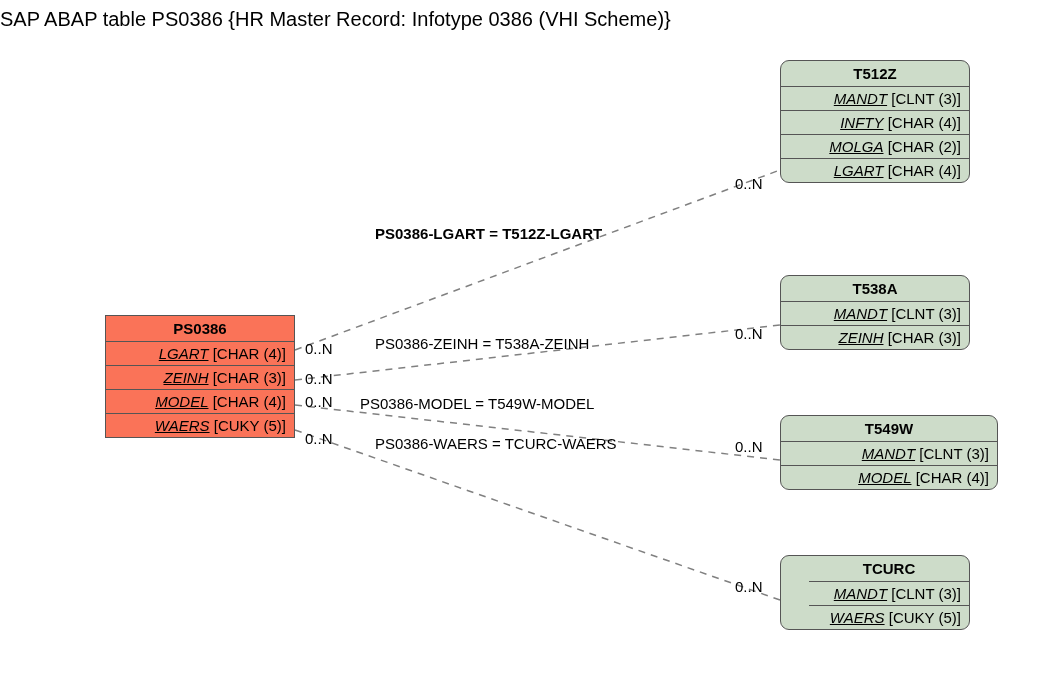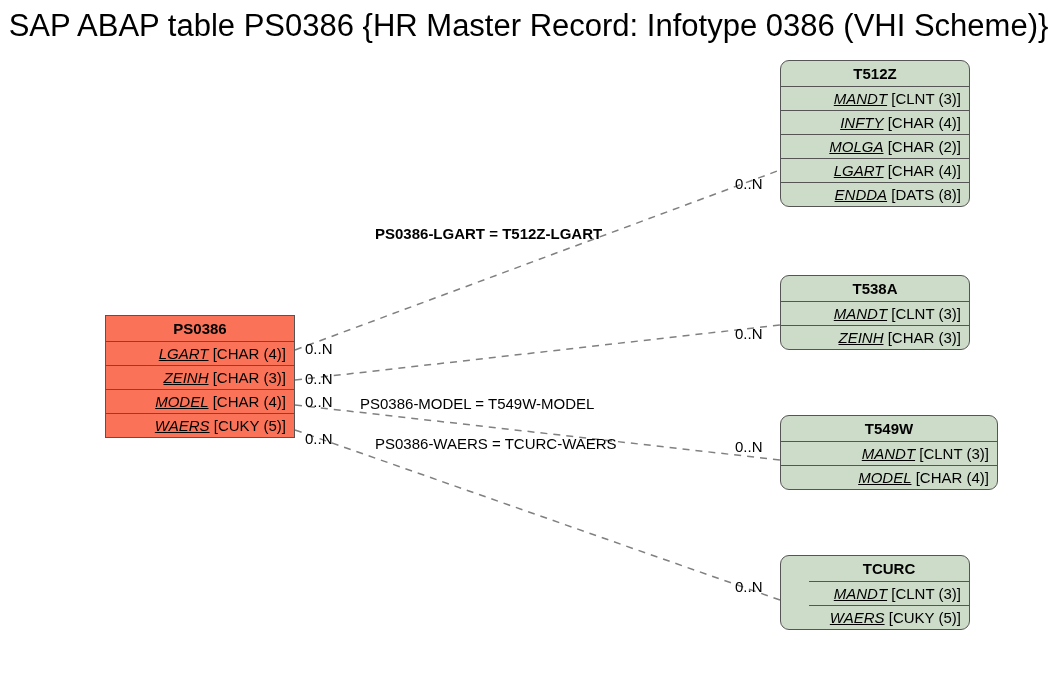--- a/index.html
+++ b/index.html
@@ -14,22 +14,22 @@
   .canvas {
     position: relative;
     width: 1057px;
     height: 682px;
   }
   .title {
     position: absolute;
     top: 8px;
     left: 0;
     right: 0;
-    text-align: center;
-    font-size: 31px;
+    text-align: left;
+    font-size: 20px;
     font-weight: normal;
   }
   .entity {
     position: absolute;
     border: 1px solid #555;
     font-size: 15px;
     box-sizing: border-box;
   }
   .entity .header {
     font-weight: bold;
@@ -93,21 +93,20 @@
     <div class="row"><span class="key">MODEL</span> <span>[CHAR (4)]</span></div>
     <div class="row"><span class="key">WAERS</span> <span>[CUKY (5)]</span></div>
   </div>
 
   <div class="entity ref-entity" style="left:780px; top:60px; width:190px;">
     <div class="header">T512Z</div>
     <div class="row"><span class="key">MANDT</span> <span>[CLNT (3)]</span></div>
     <div class="row"><span class="key">INFTY</span> <span>[CHAR (4)]</span></div>
     <div class="row"><span class="key">MOLGA</span> <span>[CHAR (2)]</span></div>
     <div class="row"><span class="key">LGART</span> <span>[CHAR (4)]</span></div>
-    <div class="row"><span class="key">ENDDA</span> <span>[DATS (8)]</span></div>
   </div>
 
   <div class="entity ref-entity" style="left:780px; top:275px; width:190px;">
     <div class="header">T538A</div>
     <div class="row"><span class="key">MANDT</span> <span>[CLNT (3)]</span></div>
     <div class="row"><span class="key">ZEINH</span> <span>[CHAR (3)]</span></div>
   </div>
 
   <div class="entity ref-entity" style="left:780px; top:415px; width:218px;">
     <div class="header">T549W</div>
@@ -115,20 +114,21 @@
     <div class="row"><span class="key">MODEL</span> <span>[CHAR (4)]</span></div>
   </div>
 
   <div class="entity ref-entity" style="left:780px; top:555px; width:190px;padding-left:28px;">
     <div class="header">TCURC</div>
     <div class="row"><span class="key">MANDT</span> <span>[CLNT (3)]</span></div>
     <div class="row"><span class="key">WAERS</span> <span>[CUKY (5)]</span></div>
   </div>
 
   <div class="edge-label" style="left:375px; top:225px;font-weight:bold;">PS0386-LGART = T512Z-LGART</div>
+  <div class="edge-label" style="left:375px; top:335px;">PS0386-ZEINH = T538A-ZEINH</div>
   <div class="edge-label" style="left:360px; top:395px;">PS0386-MODEL = T549W-MODEL</div>
   <div class="edge-label" style="left:375px; top:435px;">PS0386-WAERS = TCURC-WAERS</div>
 
   <div class="card-label" style="left:305px; top:340px;">0..N</div>
   <div class="card-label" style="left:305px; top:370px;">0..N</div>
   <div class="card-label" style="left:305px; top:393px;">0..N</div>
   <div class="card-label" style="left:305px; top:430px;">0..N</div>
 
   <div class="card-label" style="left:735px; top:175px;">0..N</div>
   <div class="card-label" style="left:735px; top:325px;">0..N</div>

